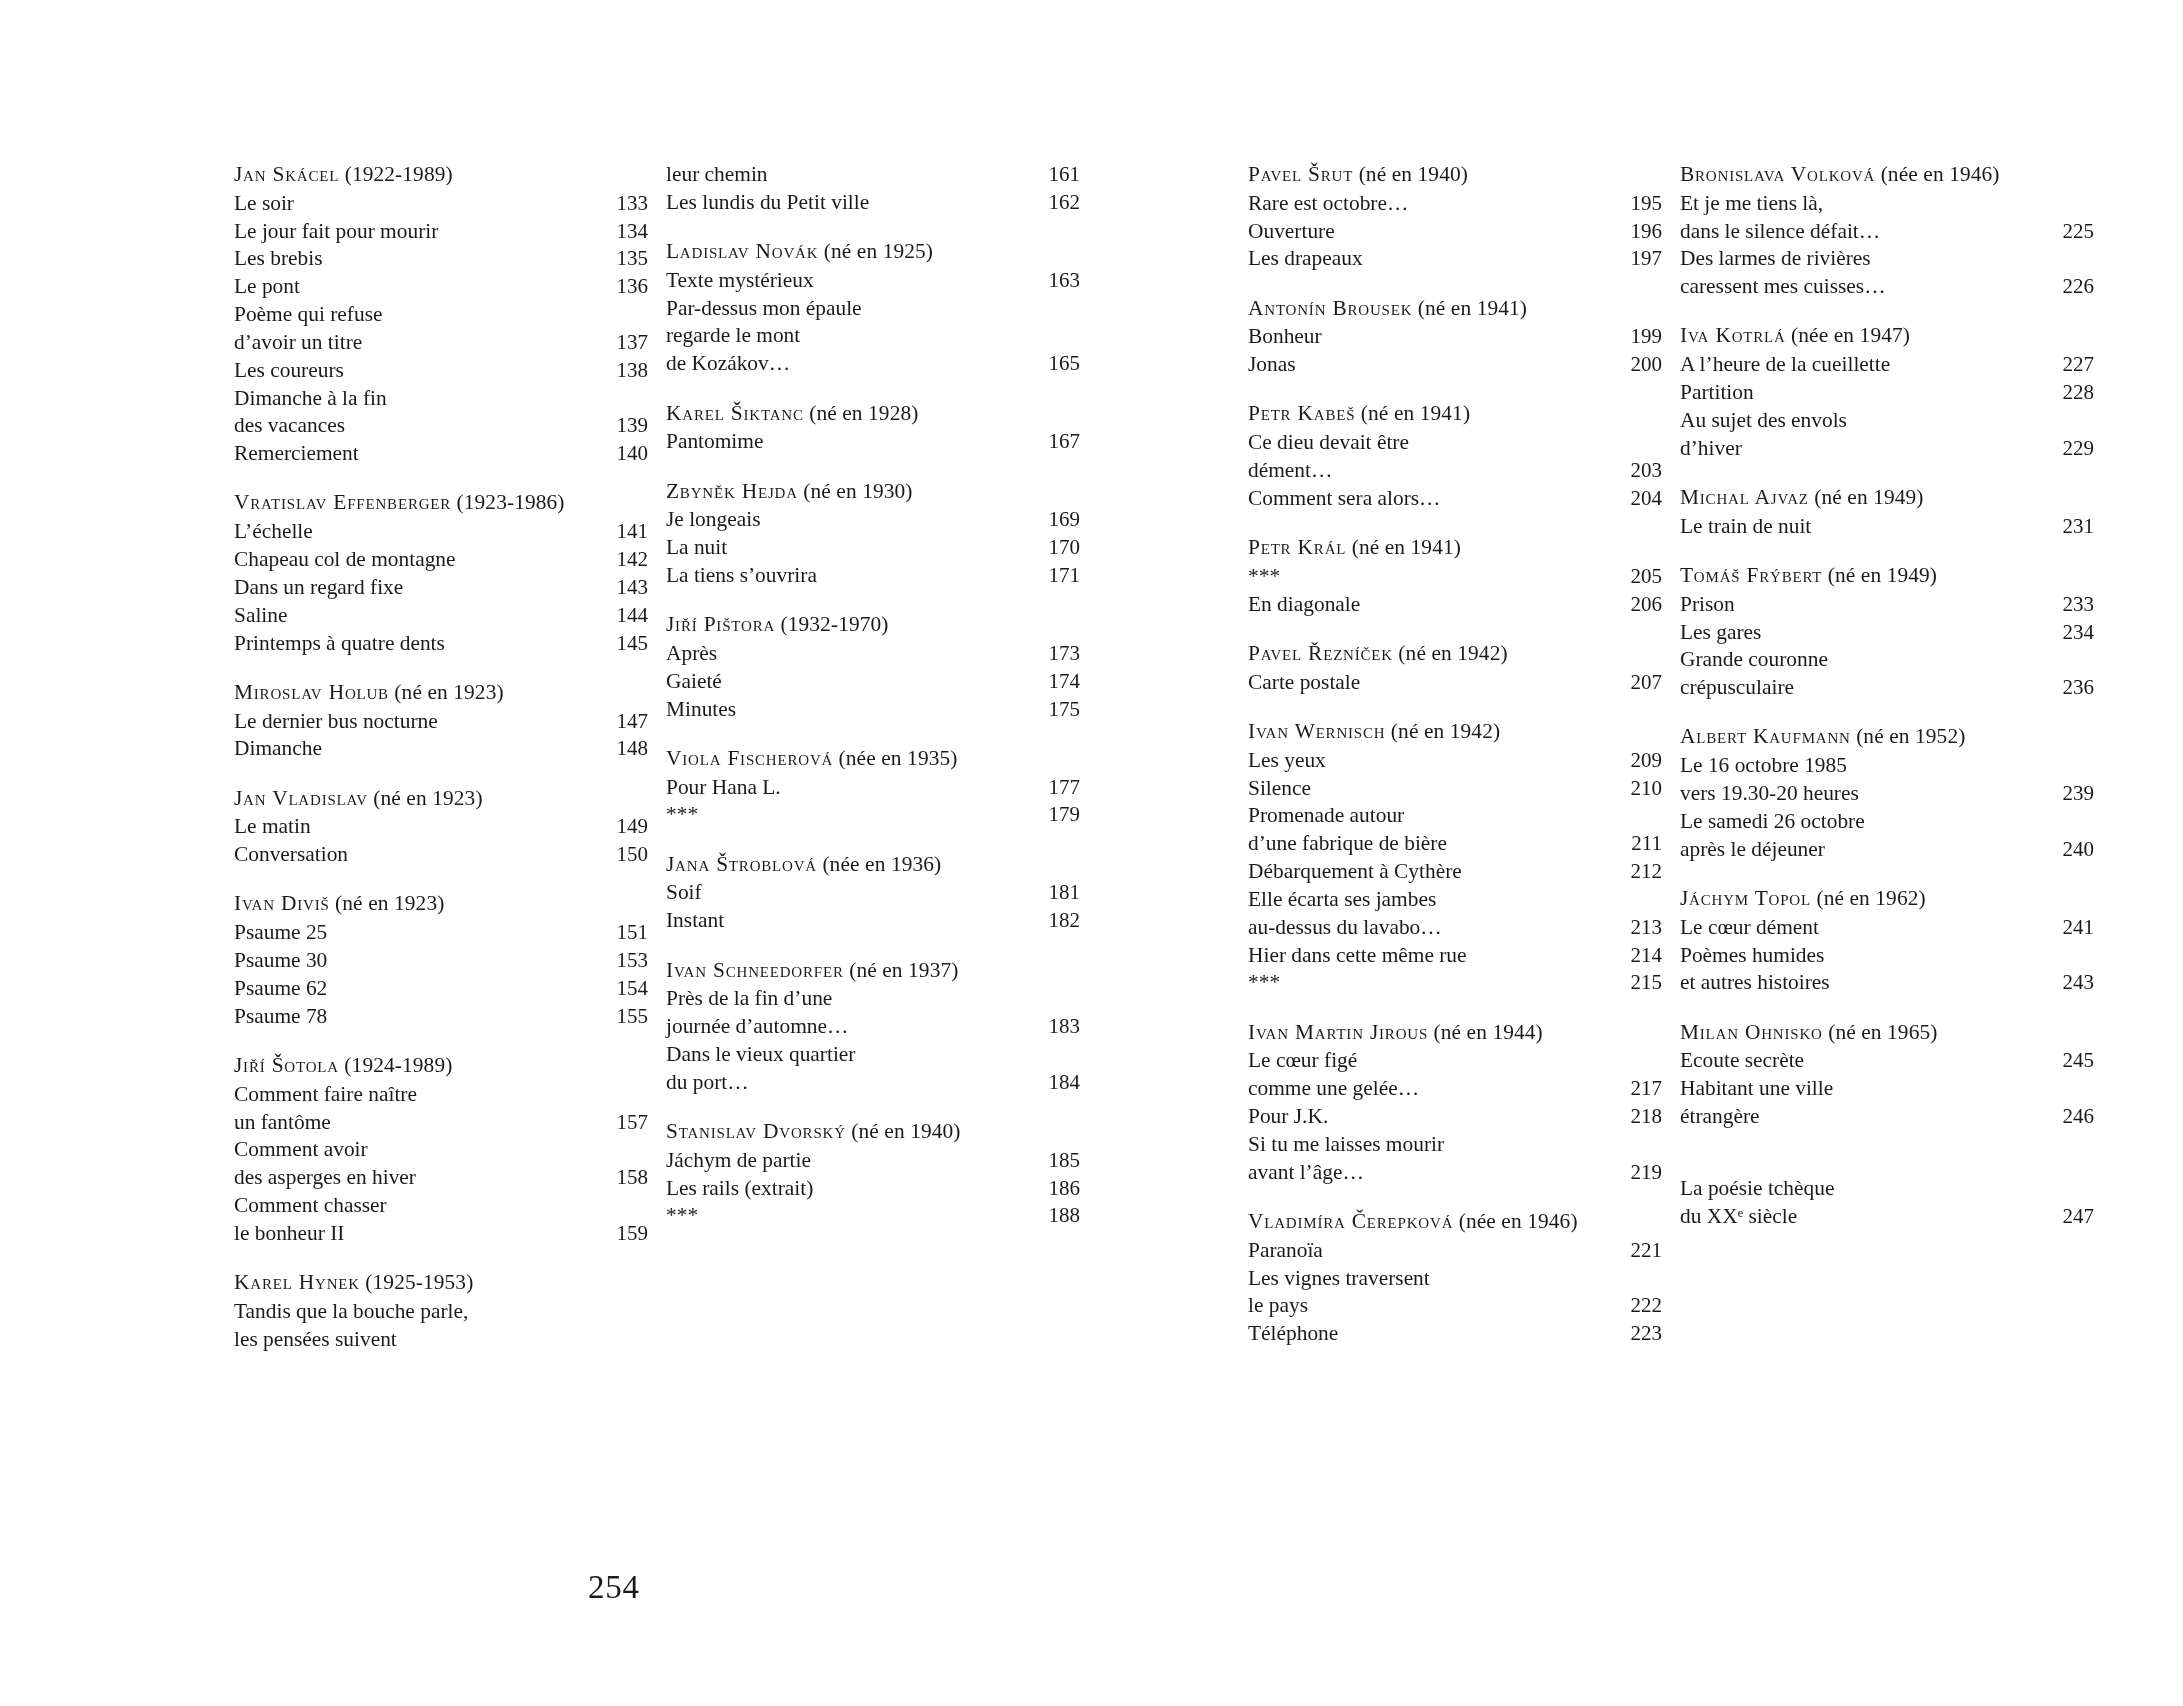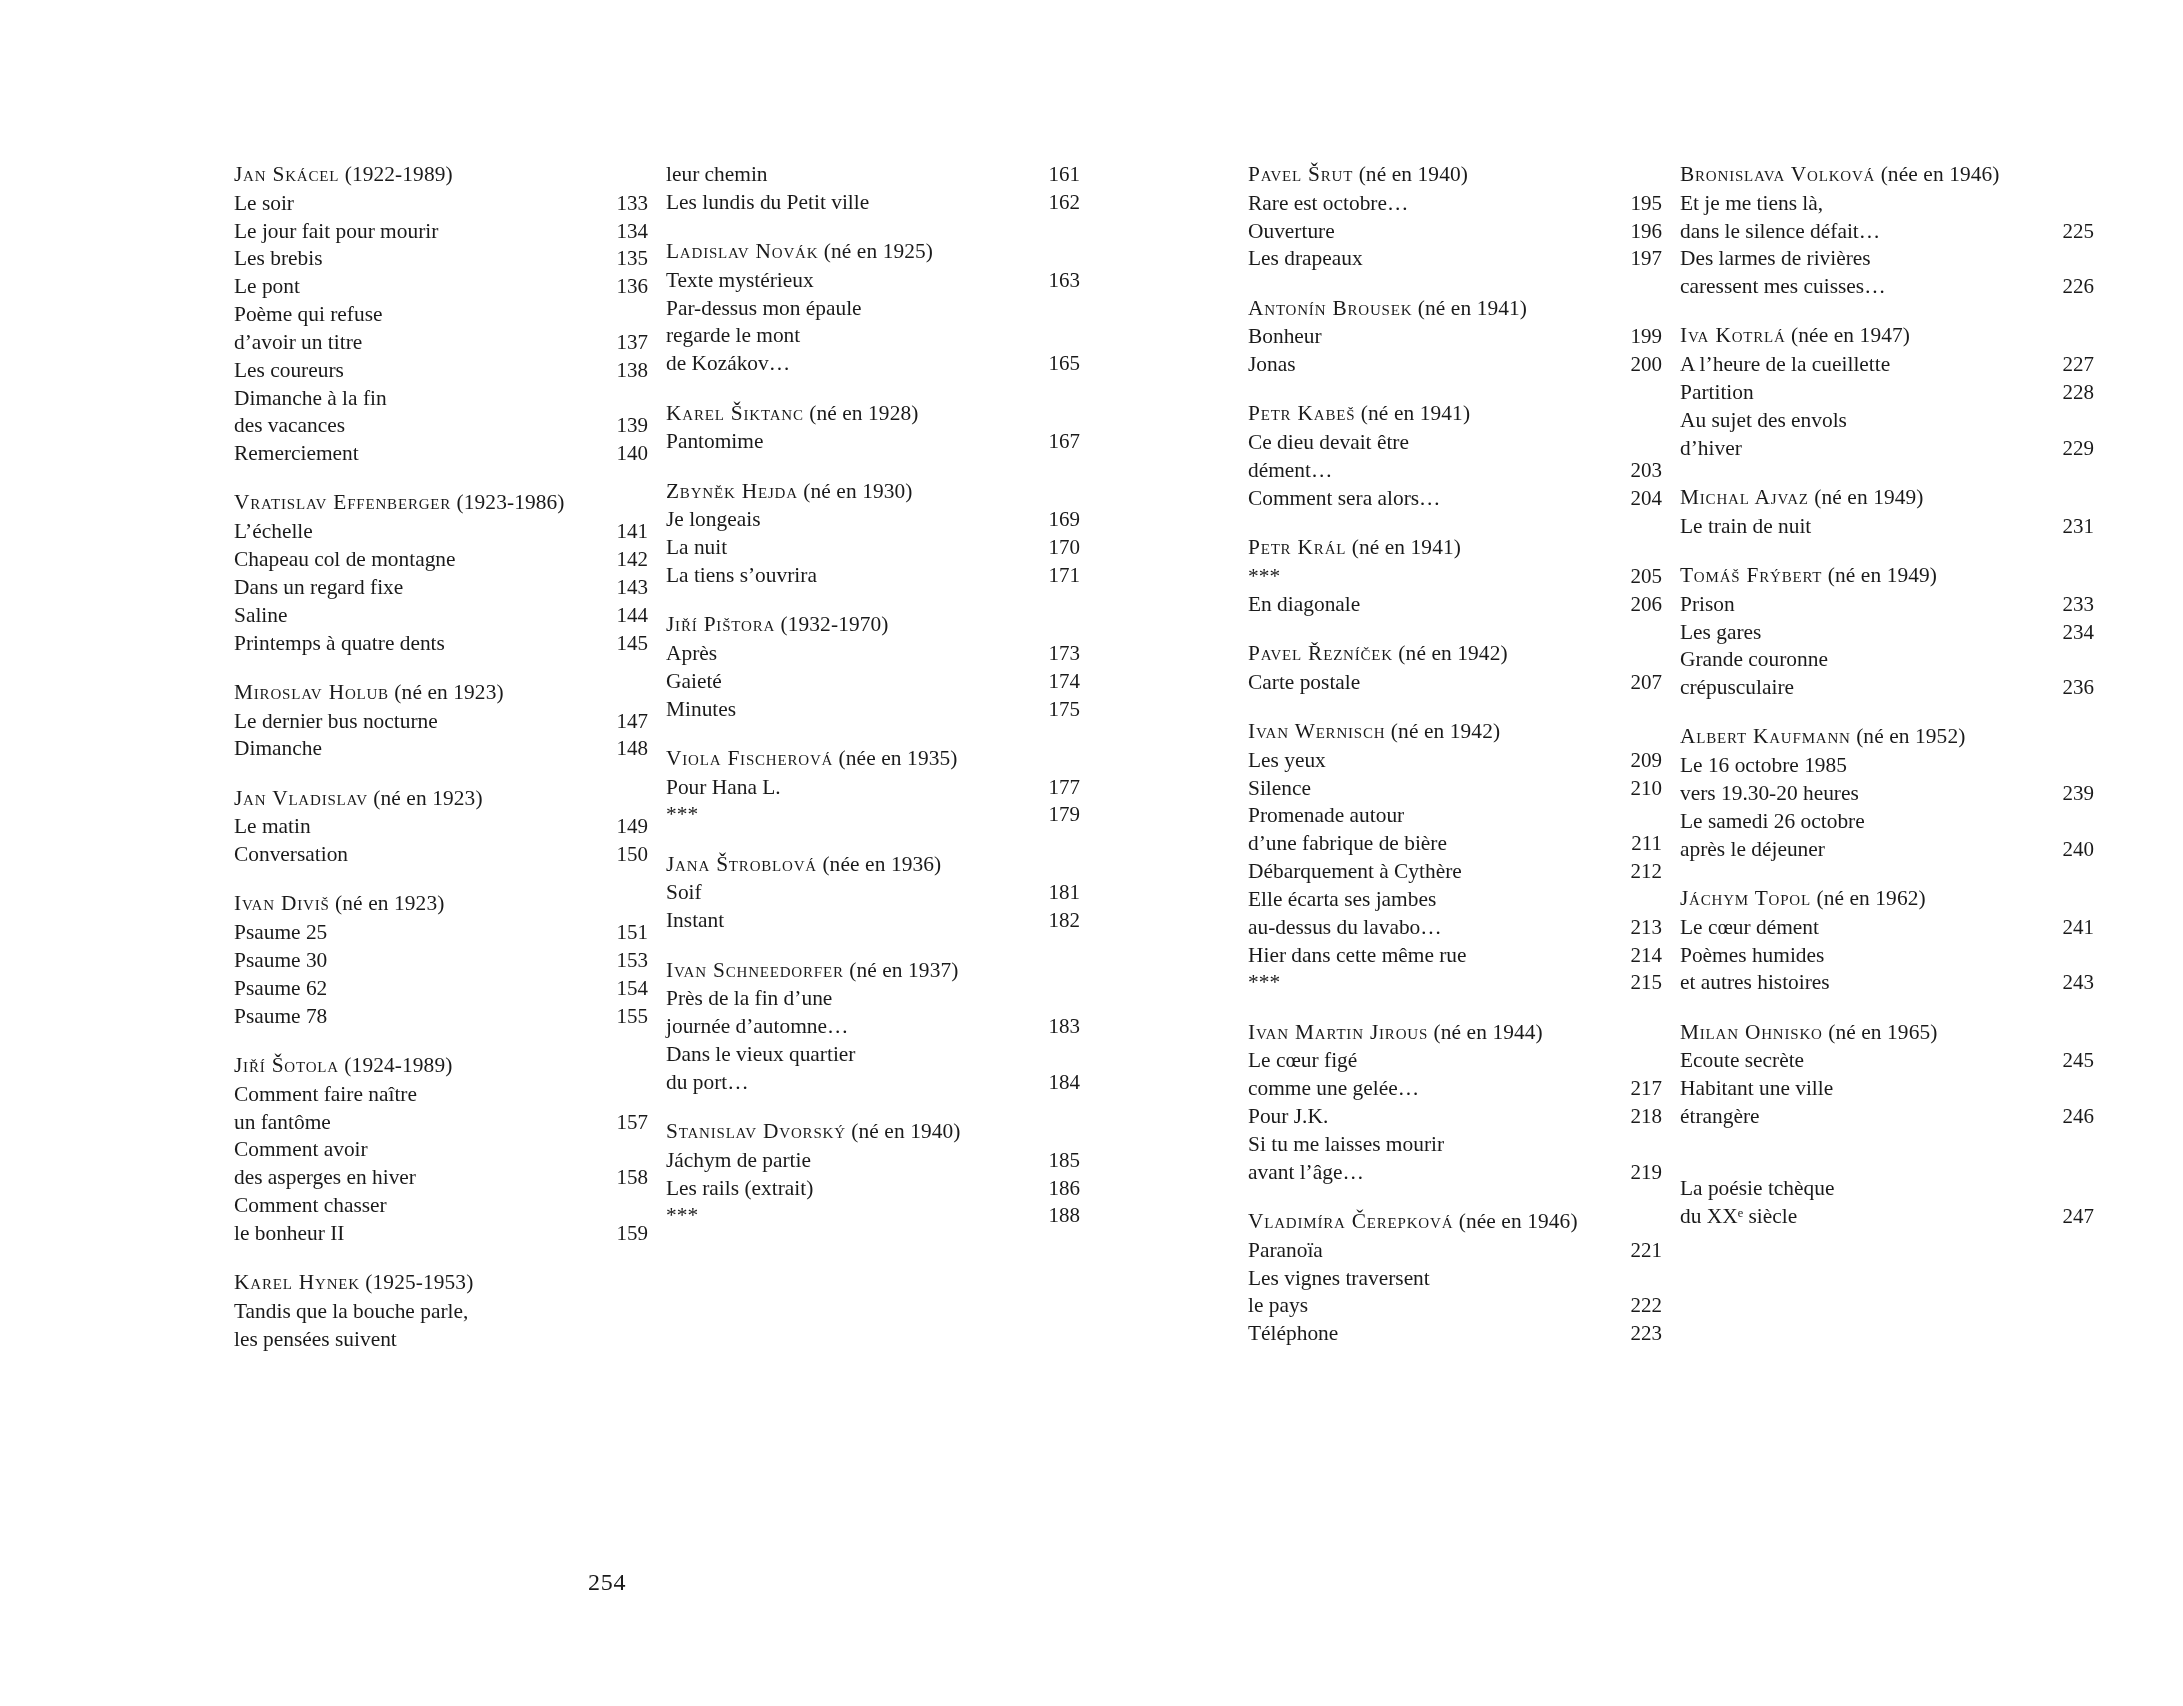--- a/index.html
+++ b/index.html
@@ -77,21 +77,21 @@
   .entry .page-no {
     flex: 0 0 auto;
     width: 50px;
     text-align: right;
     font-size: 21px;
   }
   .entry.nonum .page-no { visibility: hidden; }
 
   .folio {
     position: absolute;
-    font-size: 24px;
+    font-size: 33px;
     letter-spacing: 0.7px;
   }
   .folio-left {
     left: 543px;
     top: 1569px;
   }
 
   .tail {
     margin-top: 44px;
   }

